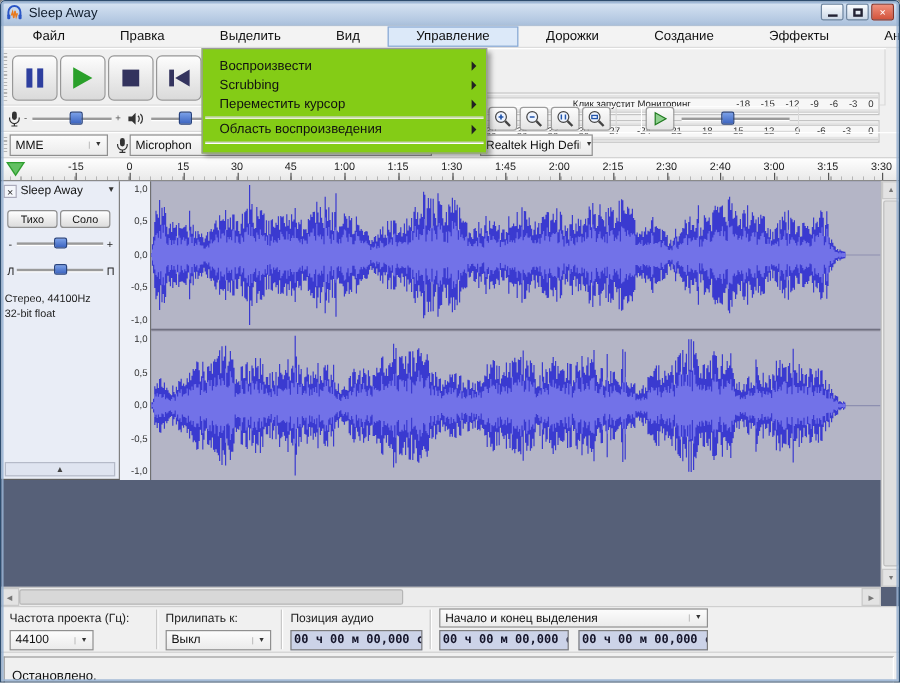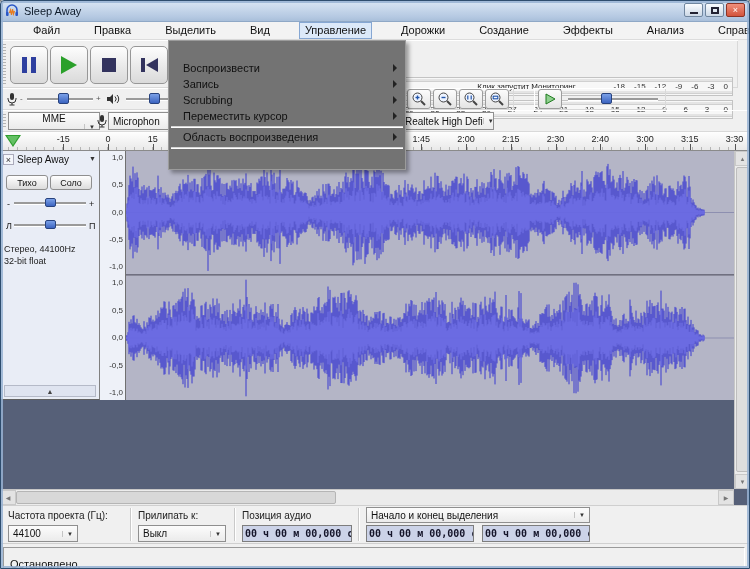--- a/index.html
+++ b/index.html
@@ -24,21 +24,21 @@
     background:linear-gradient(#fbfdff,#ccd8e6); display:flex; align-items:center;
     justify-content:center; font-size:9px; line-height:1; color:#223; }
   .winbtn.close { background:linear-gradient(#f0907c,#d3543c); color:#fff; border-color:#8d3324; }
   .wc-min i { display:block; width:8px; height:2px; background:#223; margin-top:6px;}
   .wc-max i { display:block; width:8px; height:7px; border:2px solid #223; }
 
   
   .menubar { position:absolute; left:0; top:22px; width:750px; height:18px;
     background:#f3f3f3; border-bottom:1px solid #dcdcdc; display:flex;
     align-items:stretch; padding-left:4px; }
-  .menubar .mitem { padding:0 5px; line-height:17px; cursor:default;margin-left:24px; }
+  .menubar .mitem { padding:0 23px; line-height:17px; cursor:default; }
   .menubar .mitem.open { background:#dce9f9; border:1px solid #86a7d3; line-height:15px; }
 
   
   .toolbars { position:absolute; left:0; top:40px; width:750px; height:92px;
     background:#f0f0f0; border-bottom:1px solid #bdbdbd; }
   .cell { position:absolute; box-shadow:inset 1px 1px 0 #fff, inset -1px -1px 0 #d9d9d9; }
   .grip { position:absolute; left:3px; top:4px; bottom:4px; width:3px;
     background:repeating-linear-gradient(180deg,#b3b3b3 0 1px,transparent 1px 3px); }
   .tbtn { position:absolute; top:6px; width:38px; height:38px; border:1px solid #979797;
     border-radius:5px; background:linear-gradient(#fdfdfd,#e9e9e9 55%,#dadada);
@@ -155,22 +155,22 @@
 
   
   .statusbar { position:absolute; left:0; top:543px; width:750px; height:26px;
     background:#f0f0f0; border-top:1px solid #d0d0d0; }
   .status-box { position:absolute; left:3px; top:3px; width:742px; height:19px;
     border:1px solid; border-color:#9a9a9a #fff #fff #9a9a9a; background:#f0f0f0;
     display:flex; align-items:center; padding:16px 6px; }
 
   
   .menu-popup { position:absolute; left:168px; top:40px; width:238px; z-index:250;
-    background:#737373; border:1px solid #9b9b9b; box-shadow:3px 3px 4px rgba(0,0,0,.35);
-    padding:19px 0; }
+    background:#84cc16; border:1px solid #9b9b9b; box-shadow:3px 3px 4px rgba(0,0,0,.35);
+    padding:6px 0; }
   .menu-item { position:relative; height:16px; line-height:16px; padding-left:14px;
     font-size:11px; color:#111; white-space:nowrap; }
   .menu-item.has-sub::after { content:""; position:absolute; right:8px; top:4px; width:0; height:0;
     border-left:4px solid #222; border-top:4px solid transparent; border-bottom:4px solid transparent; }
   .menu-sep { height:1px; background:#d6d6d6; margin:2px 2px; box-shadow:0 1px 0 #fff; }
 </style>
 </head>
 <body>
 
 <div id="app">
@@ -358,21 +358,21 @@
           </svg>
       </span>
       <div class="hslider" id="speed-slider" style="left:34px;top:4px;width:90px;">
         <div class="trk"></div>
           <div class="th" style="left: calc(42% - 5px);"></div>
       </div>
     </div>
 
     <div class="cell" style="left:0;top:70px;width:750px;height:22px;">
       <span class="grip"></span>
-      <div class="combo" style="left:8px;top:2px;width:92px;flex-direction:column;">
+      <div class="combo" style="left:8px;top:2px;width:82px;">
         <span>MME</span>
         <span class="arrow">▼</span>
       </div>
       <svg class="micon" style="left:96px;top:4px;" width="12" height="14" viewBox="0 0 12 14">
         <rect x="4" y="1" width="4" height="7" rx="2" fill="#333"></rect>
         <path d="M2 6v1a4 4 0 0 0 8 0V6" fill="none" stroke="#333"></path>
         <line x1="6" y1="11" x2="6" y2="13" stroke="#333"></line>
           <line x1="3.5" y1="13" x2="8.5" y2="13" stroke="#333"></line>
       </svg>
       <div class="combo" style="left:108px;top:2px;width:252px;">
@@ -536,21 +536,20 @@
   </div>
 
   <div class="statusbar">
     <div class="status-box">
       <span>Остановлено.</span>
     </div>
   </div>
 
   <div class="menu-popup" id="transport-menu">
       <div class="menu-item has-sub">Воспроизвести</div>
-      <div class="menu-item has-sub">Запись</div>
       <div class="menu-item has-sub">Scrubbing</div>
       <div class="menu-item has-sub">Переместить курсор</div>
       <div class="menu-sep"></div>
       <div class="menu-item has-sub">Область воспроизведения</div>
       <div class="menu-sep"></div>
     </div>
 
   <div class="frame"></div>
 </div>
 

